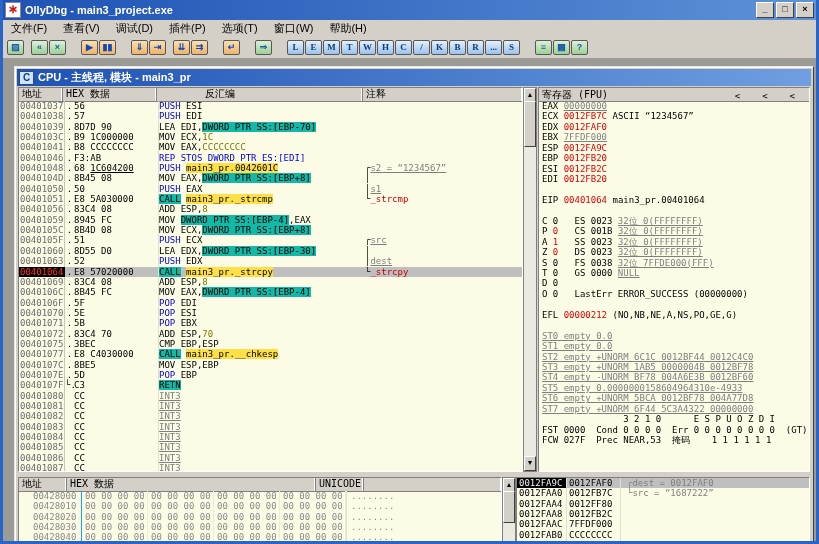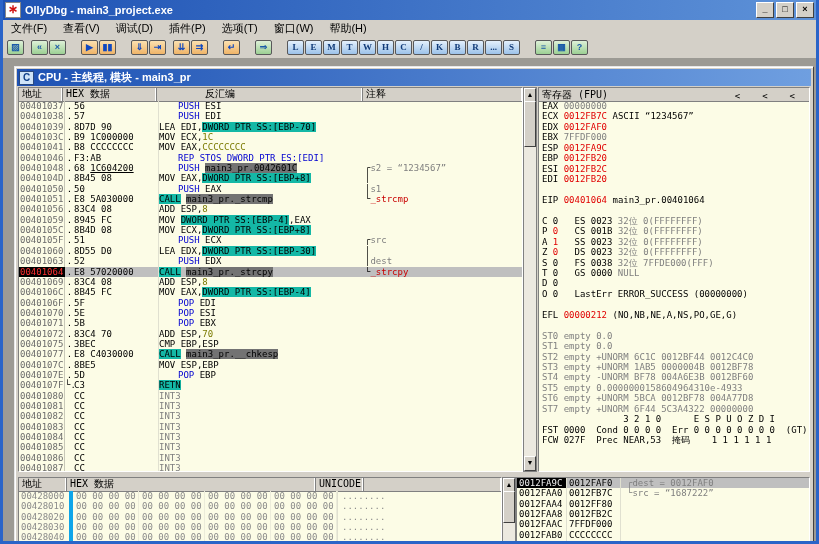--- a/index.html
+++ b/index.html
@@ -51,28 +51,28 @@
   .row{height:10.35px;line-height:10.35px;font-size:9px;white-space:pre;display:flex;color:#000;}
   
   .c-addr{width:44px;color:#6a6a6a;padding-left:1px;flex:none;border-right:1px solid #c8c8b8;}
   .c-mark{width:9px;flex:none;text-align:center;color:#000;}
   .c-hex{width:84px;flex:none;border-right:1px solid #e0e0d0;}
   .c-asm{width:206px;flex:none;}
   .c-cmt{flex:1;overflow:hidden;}
   .sel{background:#bfbfbf;}
   .sel .c-addr{background:#000;color:#ff3030;border-right-color:#000;}
   
-  .c-m{color:#0000d0;margin-left:19px;} .c-o{color:#7a7a00;} .c-g{color:#7f7f7f;} .c-r{color:#c80000;}
+  .c-m{color:#0000d0;} .c-o{color:#7a7a00;} .c-g{color:#7f7f7f;text-decoration:underline;} .c-r{color:#c80000;}
   .c-rv{color:#e00000;} .c-u{text-decoration:underline;}
-  .bg-c{background:#14b8a6;} .bg-y{background:#737373;}
+  .bg-c{background:#14b8a6;} .bg-y{background:#fde047;}
   
   .reg-line{height:10.45px;line-height:10.45px;font-size:9px;white-space:pre;padding-left:3px;}
   .reg-btns{margin-left:auto;display:flex;gap:22px;padding-right:14px;align-items:center;font-size:9px;color:#000;}
   
-  .d-addr{width:48px;flex:none;color:#8a8a8a;padding-left:2px;border-right:4px solid #0ea5e9;}
+  .d-addr{width:48px;flex:none;color:#8a8a8a;padding-left:14px;border-right:1px solid #0ea5e9;}
   .d-group{width:62px;flex:none;color:#8a8a8a;border-right:1px solid #ececda;padding-left:3px;}
   .d-uni{width:46px;flex:none;color:#8a8a8a;padding-left:4px;border-left:1px solid #e0e0d0;}
   
   .s-addr{width:47px;flex:none;padding-left:2px;}
   .s-val{width:51px;flex:none;border-left:1px solid #e0e0d0;padding-left:2px;}
   .s-cmt{flex:1;color:#7f7f7f;border-left:1px solid #e0e0d0;padding-left:6px;overflow:hidden;}
   .srow-sel{background:#bfbfbf;}
   .srow-sel .s-addr{background:#000;color:#f0f0f0;}
   
   .vscroll{position:absolute;width:14px;background:#ece9e0;border:1px solid #808080;box-sizing:border-box;}

